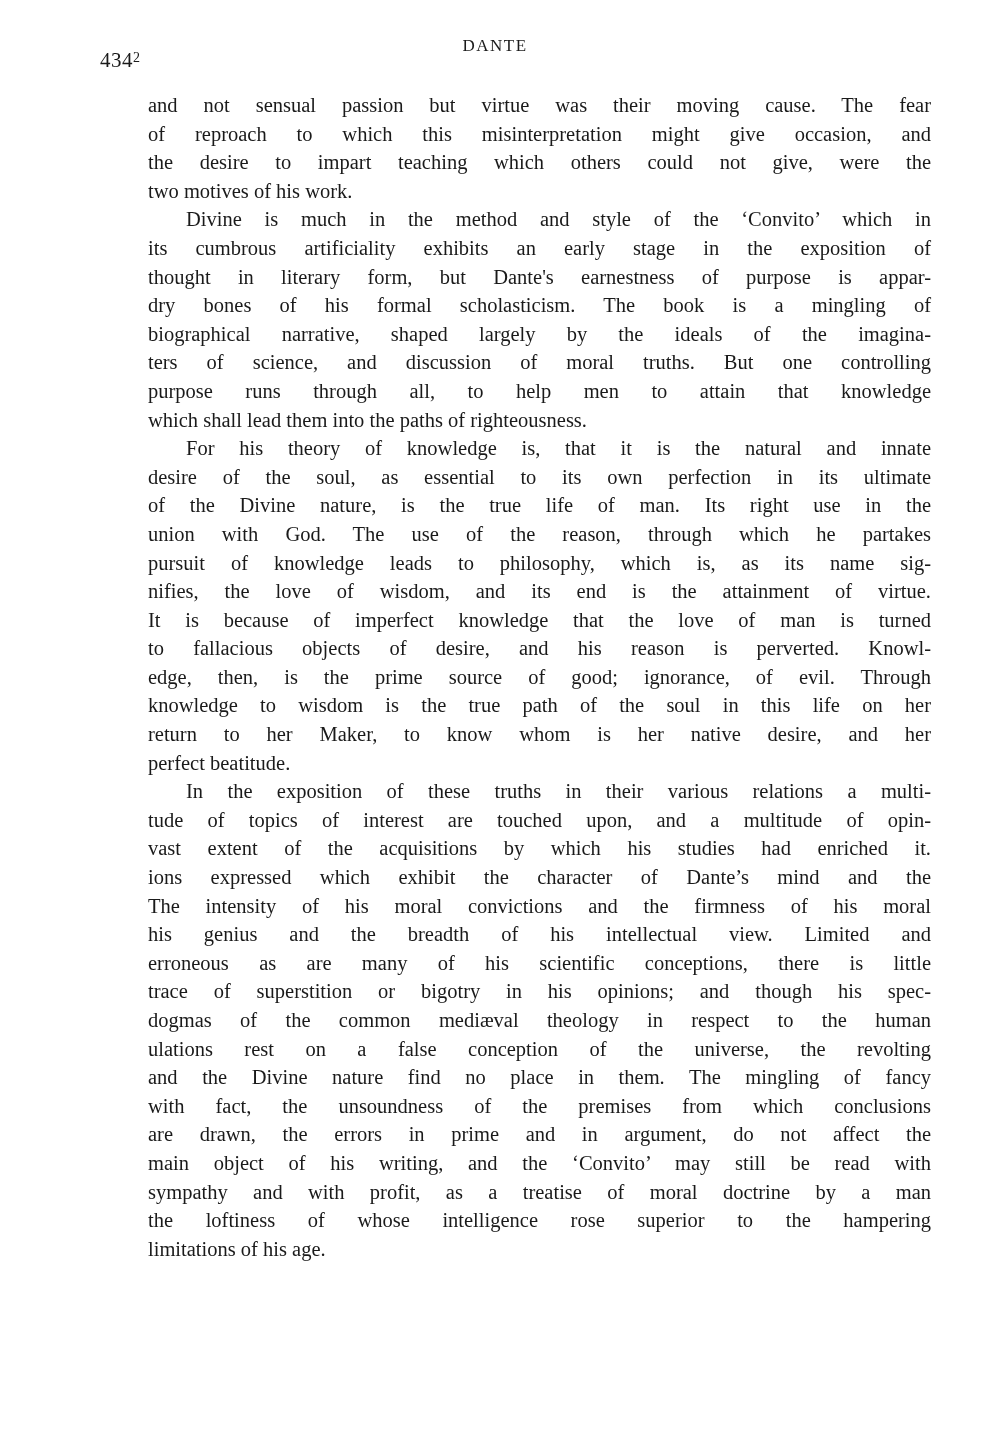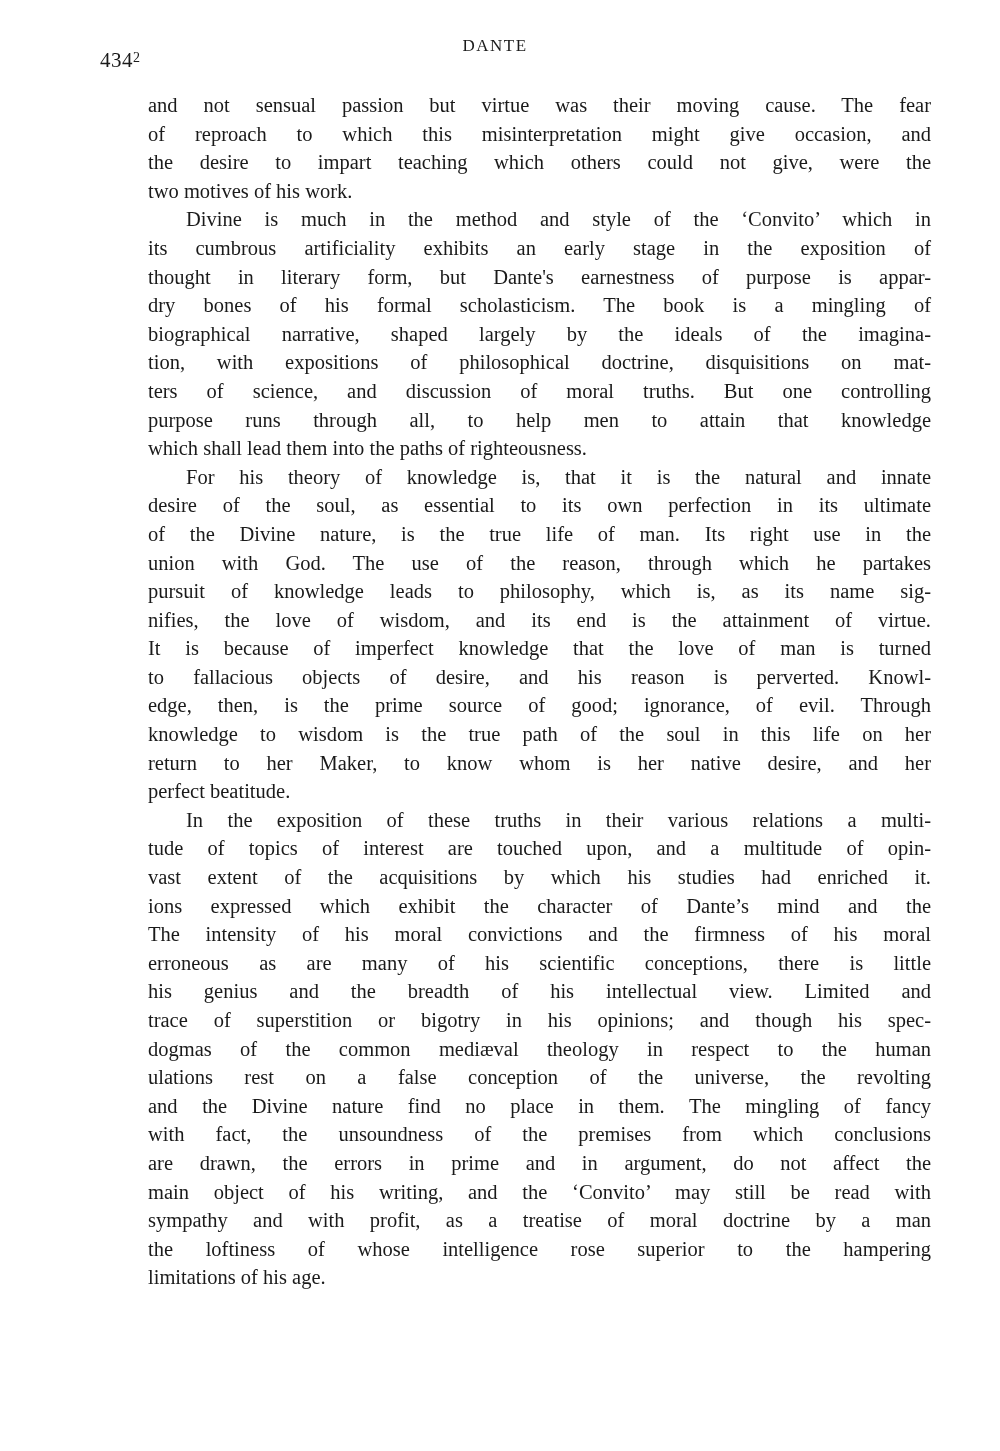--- a/index.html
+++ b/index.html
@@ -91,21 +91,20 @@
       <span class="line">the desire to impart teaching which others could not give, were the</span>
       <span class="line last">two motives of his work.</span>
     </div>
 
     <div class="paragraph">
       <span class="line indent">Divine is much in the method and style of the ‘Convito’ which in</span>
       <span class="line">its cumbrous artificiality exhibits an early stage in the exposition of</span>
       <span class="line">thought in literary form, but Dante's earnestness of purpose is appar-</span>
       <span class="line">dry bones of his formal scholasticism.  The book is a mingling of</span>
       <span class="line">biographical narrative, shaped largely by the ideals of the imagina-</span>
-      <span class="line">tion, with expositions of philosophical doctrine, disquisitions on mat-</span>
       <span class="line">ters of science, and discussion of moral truths.  But one controlling</span>
       <span class="line">purpose runs through all, to help men to attain that knowledge</span>
       <span class="line last">which shall lead them into the paths of righteousness.</span>
     </div>
 
     <div class="paragraph">
       <span class="line indent">For his theory of knowledge is, that it is the natural and innate</span>
       <span class="line">desire of the soul, as essential to its own perfection in its ultimate</span>
       <span class="line">of the Divine nature, is the true life of man.  Its right use in the</span>
       <span class="line">union with God.  The use of the reason, through which he partakes</span>
@@ -118,22 +117,22 @@
       <span class="line">return to her Maker, to know whom is her native desire, and her</span>
       <span class="line last">perfect beatitude.</span>
     </div>
 
     <div class="paragraph">
       <span class="line indent">In the exposition of these truths in their various relations a multi-</span>
       <span class="line">tude of topics of interest are touched upon, and a multitude of opin-</span>
       <span class="line">vast extent of the acquisitions by which his studies had enriched it.</span>
       <span class="line">ions expressed which exhibit the character of Dante’s mind and the</span>
       <span class="line">The intensity of his moral convictions and the firmness of his moral</span>
+      <span class="line">his genius and the breadth of his intellectual view.  Limited and</span>
       <span class="line">erroneous as are many of his scientific conceptions, there is little</span>
-      <span class="line">his genius and the breadth of his intellectual view.  Limited and</span>
       <span class="line">trace of superstition or bigotry in his opinions; and though his spec-</span>
       <span class="line">dogmas of the common mediæval theology in respect to the human</span>
       <span class="line">ulations rest on a false conception of the universe, the revolting</span>
       <span class="line">and the Divine nature find no place in them.  The mingling of fancy</span>
       <span class="line">with fact, the unsoundness of the premises from which conclusions</span>
       <span class="line">are drawn, the errors in prime and in argument, do not affect the</span>
       <span class="line">main object of his writing, and the ‘Convito’ may still be read with</span>
       <span class="line">sympathy and with profit, as a treatise of moral doctrine by a man</span>
       <span class="line">the loftiness of whose intelligence rose superior to the hampering</span>
       <span class="line last">limitations of his age.</span>

